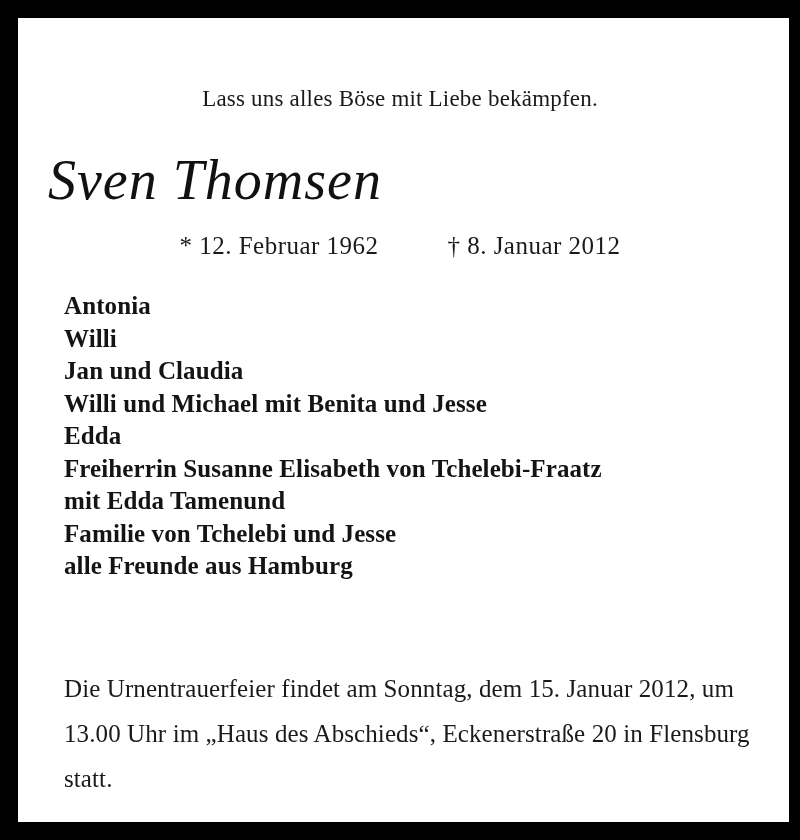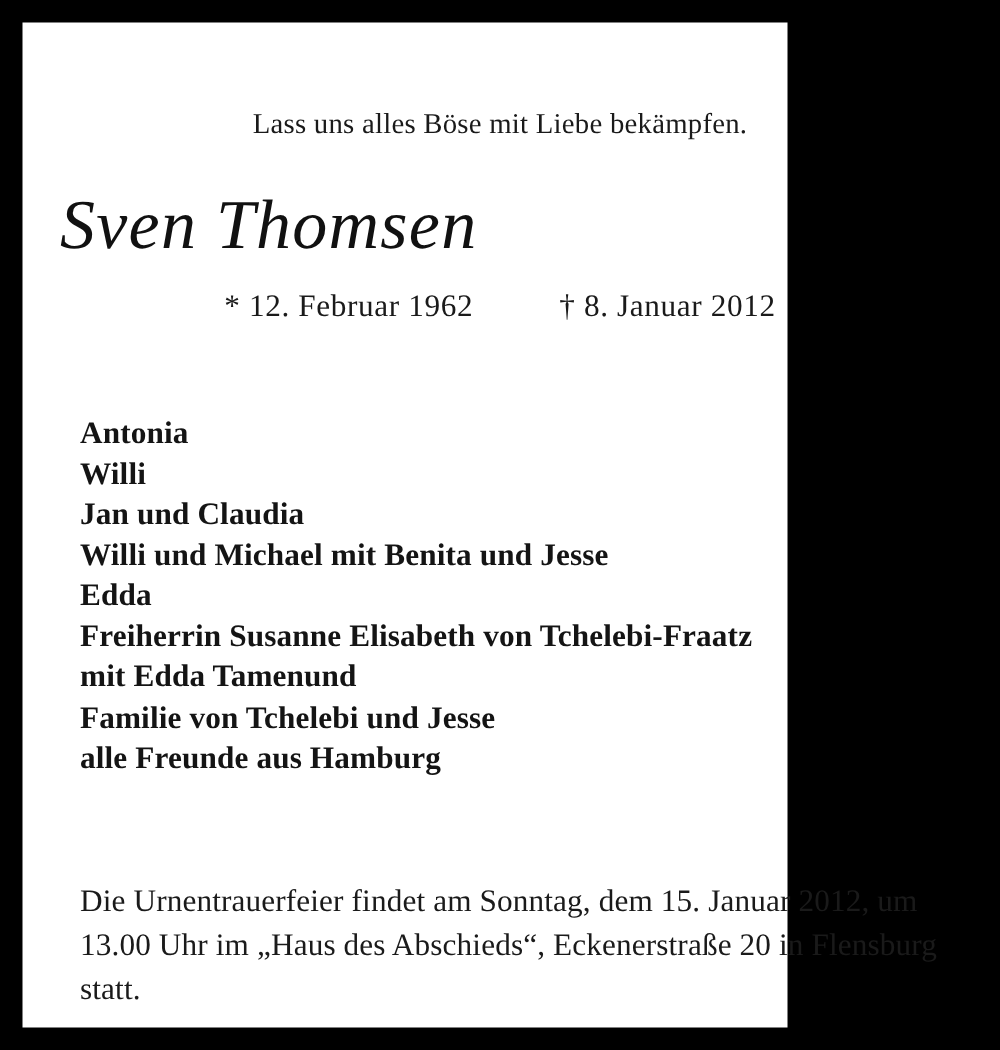--- a/index.html
+++ b/index.html
@@ -10,21 +10,21 @@
   body {
     width: 800px;
     height: 840px;
     overflow: hidden;
     font-family: "Liberation Serif", serif;
   }
   .obituary-card {
     position: absolute;
     left: 18px;
     top: 18px;
-    width: 612px;
+    width: 771px;
     height: 804px;
     background: #ffffff;
     box-sizing: border-box;
   }
   .inner {
     position: absolute;
     left: 30px;
     top: 0;
     width: 704px;
     height: 804px;
@@ -67,40 +67,38 @@
   }
   .dates .date-death {
     display: inline-block;
     text-align: center;
   }
   .mourners {
     position: absolute;
     top: 272px;
     left: 16px;
     width: 690px;
-    margin-top: 41px;
   }
   .mourner-line {
     font-size: 25px;
     font-weight: bold;
     color: #141414;
     line-height: 32.5px;
     white-space: nowrap;
     letter-spacing: 0.1px;
   }
   .ceremony {
     position: absolute;
     top: 648px;
     left: 16px;
     width: 706px;
     font-size: 25px;
     color: #1a1a1a;
-    line-height: 35px;
+    line-height: 45px;
     letter-spacing: 0.1px;
-    margin-top: 38px;
   }
 </style>
 </head>
 <body>
 
 <div class="obituary-card">
   <div class="inner">
 
     <div class="motto">Lass uns alles Böse mit Liebe bekämpfen.</div>
 

